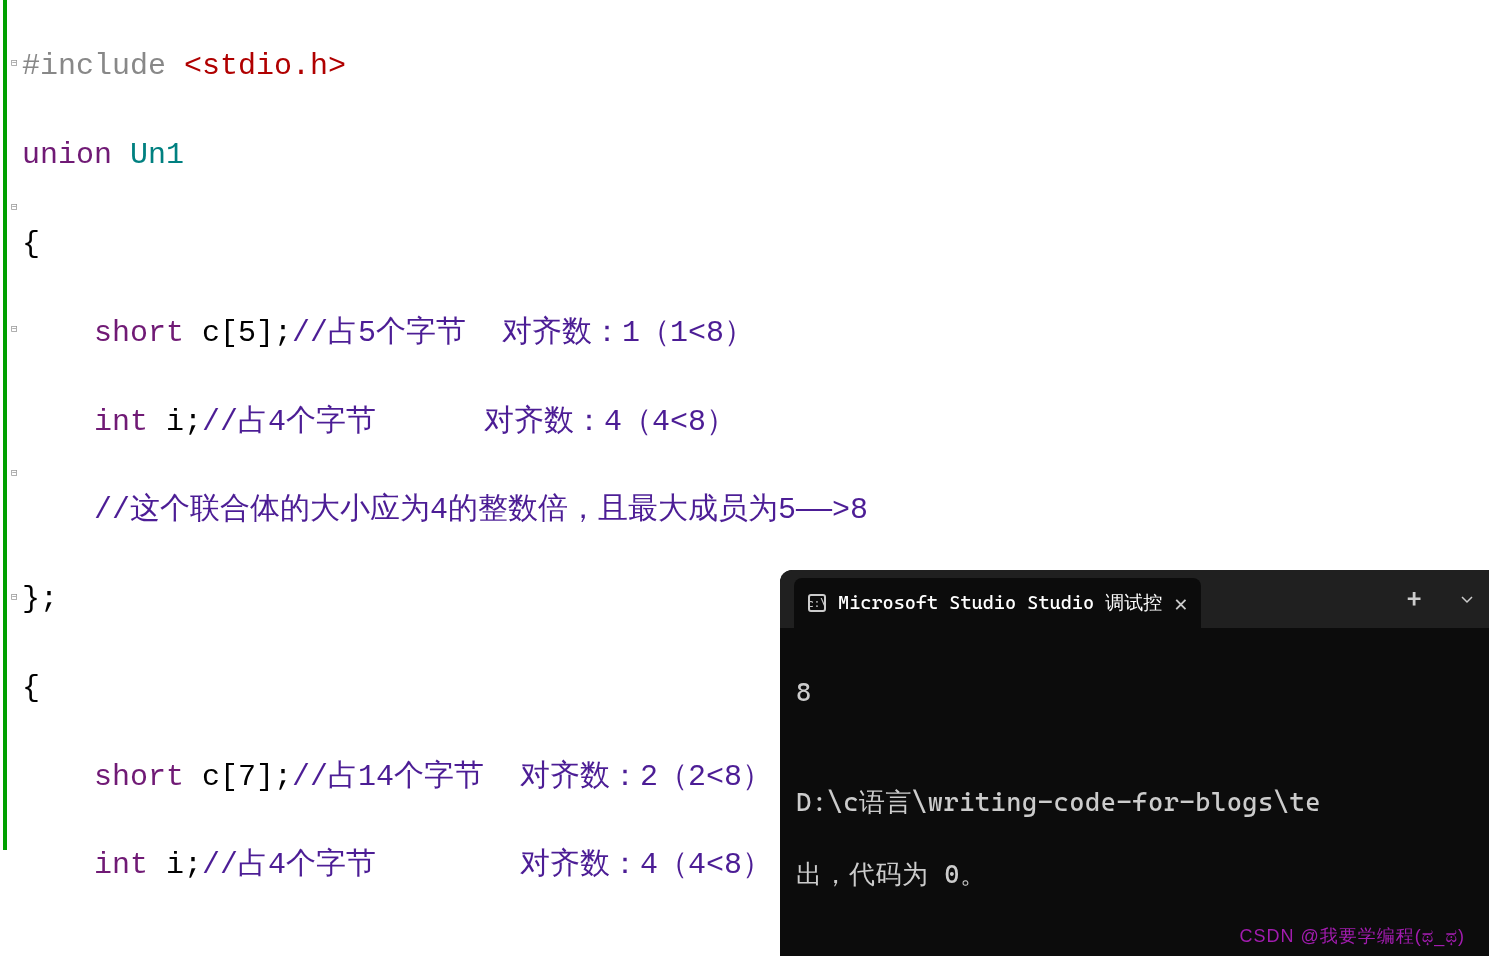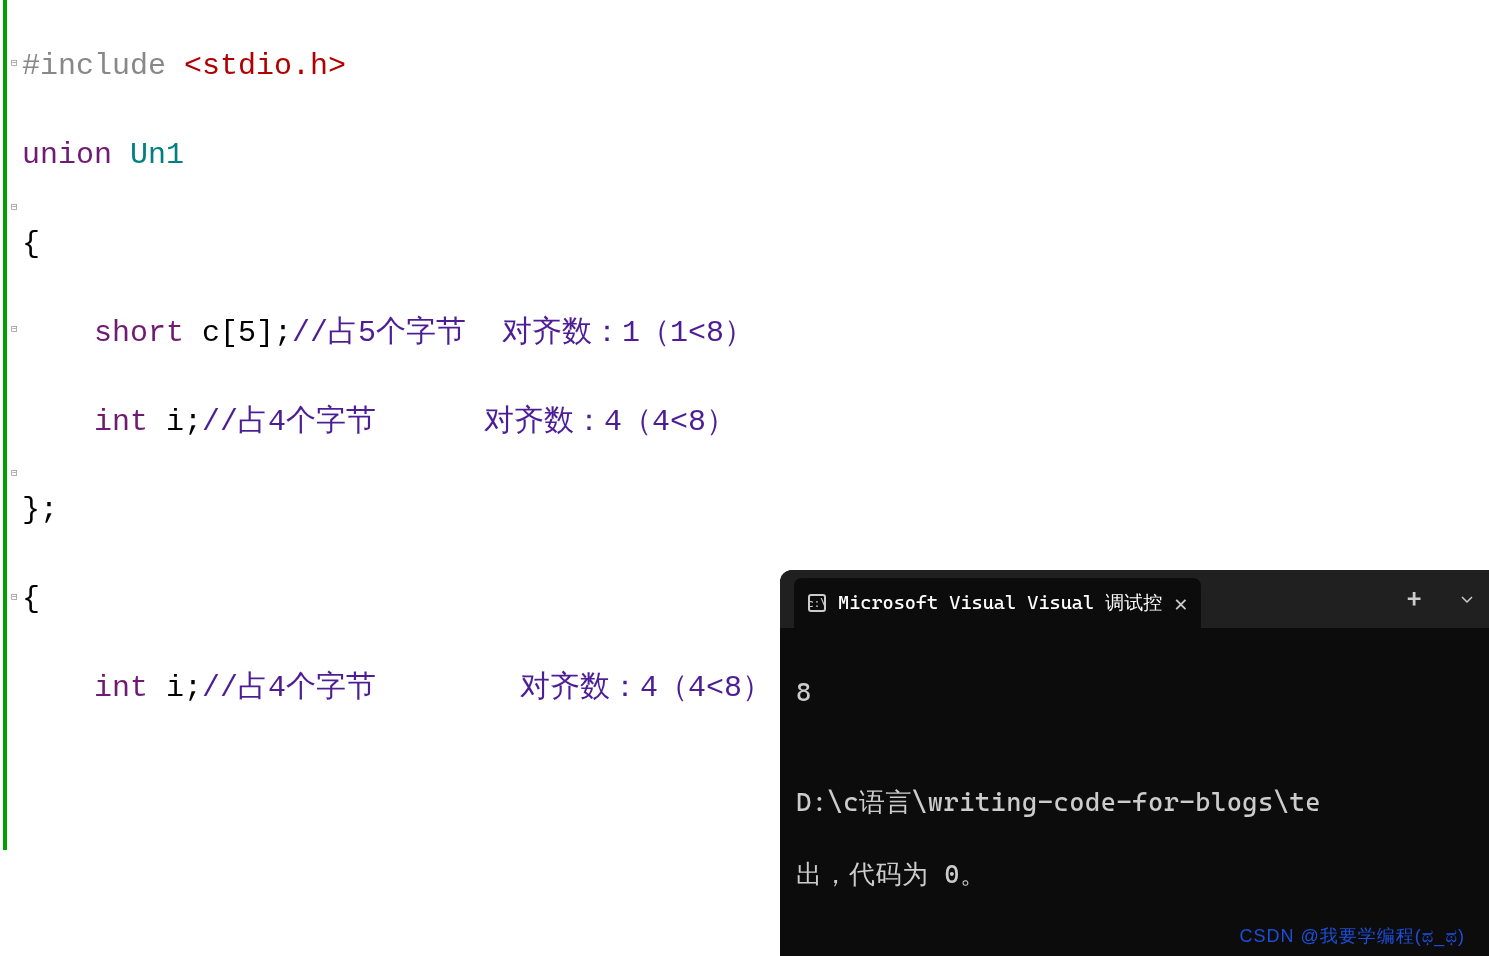--- a/index.html
+++ b/index.html
@@ -134,21 +134,21 @@
       line-height: 1.4;
       white-space: pre-wrap;
       letter-spacing: 0.5px;
     }
     .term-body .line { display: block; }
     .watermark {
       position: absolute;
       bottom: 8px;
       right: 24px;
       font-size: 18px;
-      color: #1d4ed8;
+      color: #a21caf;
       font-family: sans-serif;
       letter-spacing: 1px;
     }
   </style>
 </head>
 <body>
 
 <div class="gutter">
   <div class="change-bar" style="top:0;height:850px;"></div>
   <div class="fold-marker" style="top:56px;">⊟</div>
@@ -157,38 +157,40 @@
   <div class="fold-marker" style="top:466px;">⊟</div>
   <div class="fold-marker" style="top:590px;">⊟</div>
 </div>
 
 <div class="code-area">
 <div class="code-line"><span class="preproc">#include </span><span class="string">&lt;stdio.h&gt;</span></div>
 <div class="code-line"><span class="keyword">union</span><span class="identifier"> Un1</span></div>
 <div class="code-line"><span class="punct">{</span></div>
 <div class="code-line"><span>    </span><span class="keyword">short</span><span class="punct"> c</span><span class="punct">[</span><span class="number">5</span><span class="punct">];</span><span class="comment">//占5个字节  对齐数：1（1&lt;8）</span></div>
 <div class="code-line"><span>    </span><span class="keyword">int</span><span class="punct"> i</span><span class="punct">;</span><span class="comment">//占4个字节      对齐数：4（4&lt;8）</span></div>
+<div class="code-line"><span>    </span><span class="comment">//这个联合体的大小应为4的整数倍，且最大成员为5——&gt;8</span></div>
 <div class="code-line"><span class="punct">};</span></div>
 <div class="code-line"><span class="punct">{</span></div>
+<div class="code-line"><span>    </span><span class="keyword">short</span><span class="punct"> c</span><span class="punct">[</span><span class="number">7</span><span class="punct">];</span><span class="comment">//占14个字节  对齐数：2（2&lt;8）</span></div>
 <div class="code-line"><span>    </span><span class="keyword">int</span><span class="punct"> i</span><span class="punct">;</span><span class="comment">//占4个字节        对齐数：4（4&lt;8）</span></div>
 
 
 
 
 
 
 
 
 </div>
 
 <div class="terminal">
   <div class="term-titlebar">
     <div class="term-tab">
       <span class="term-tab-icon">c:\</span>
-      <span class="term-tab-title">Microsoft Visual Visual 调试控</span>
+      <span class="term-tab-title">Microsoft Studio Studio 调试控</span>
       <span class="term-close">✕</span>
     </div>
     <div class="term-controls">
       <div class="term-btn">+</div>
       <div class="term-btn term-dropdown">
         <svg width="14" height="14" viewBox="0 0 14 14">
             <path d="M2 5 L7 10 L12 5" stroke="#ccc" stroke-width="1.5" fill="none"></path>
           </svg>
       </div>
     </div>

